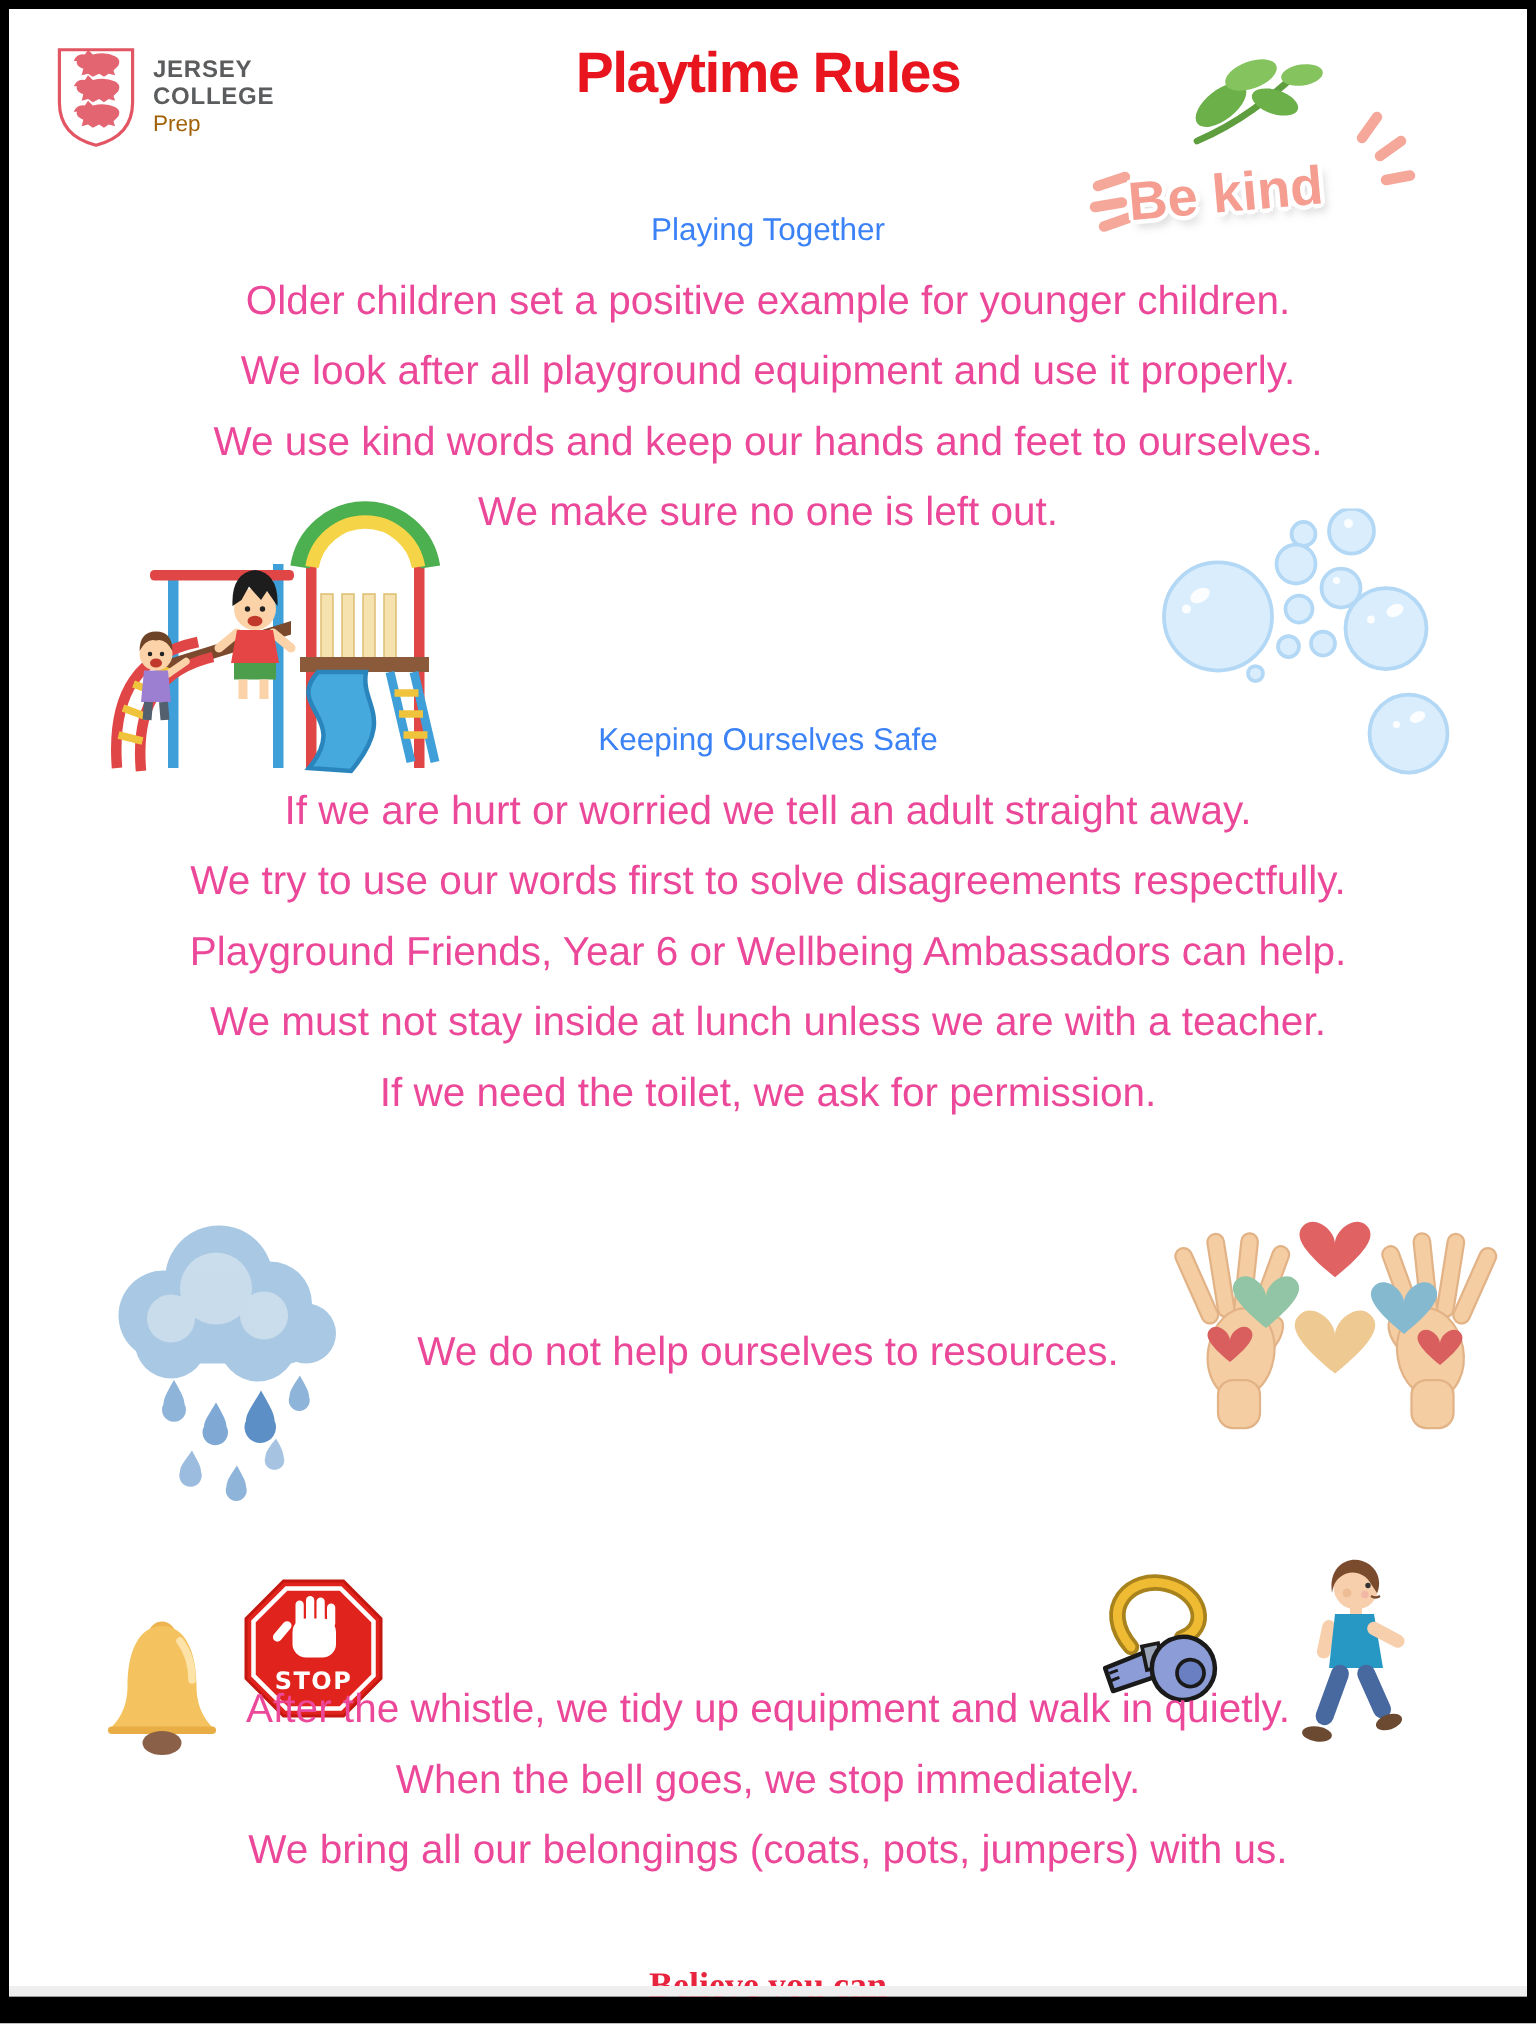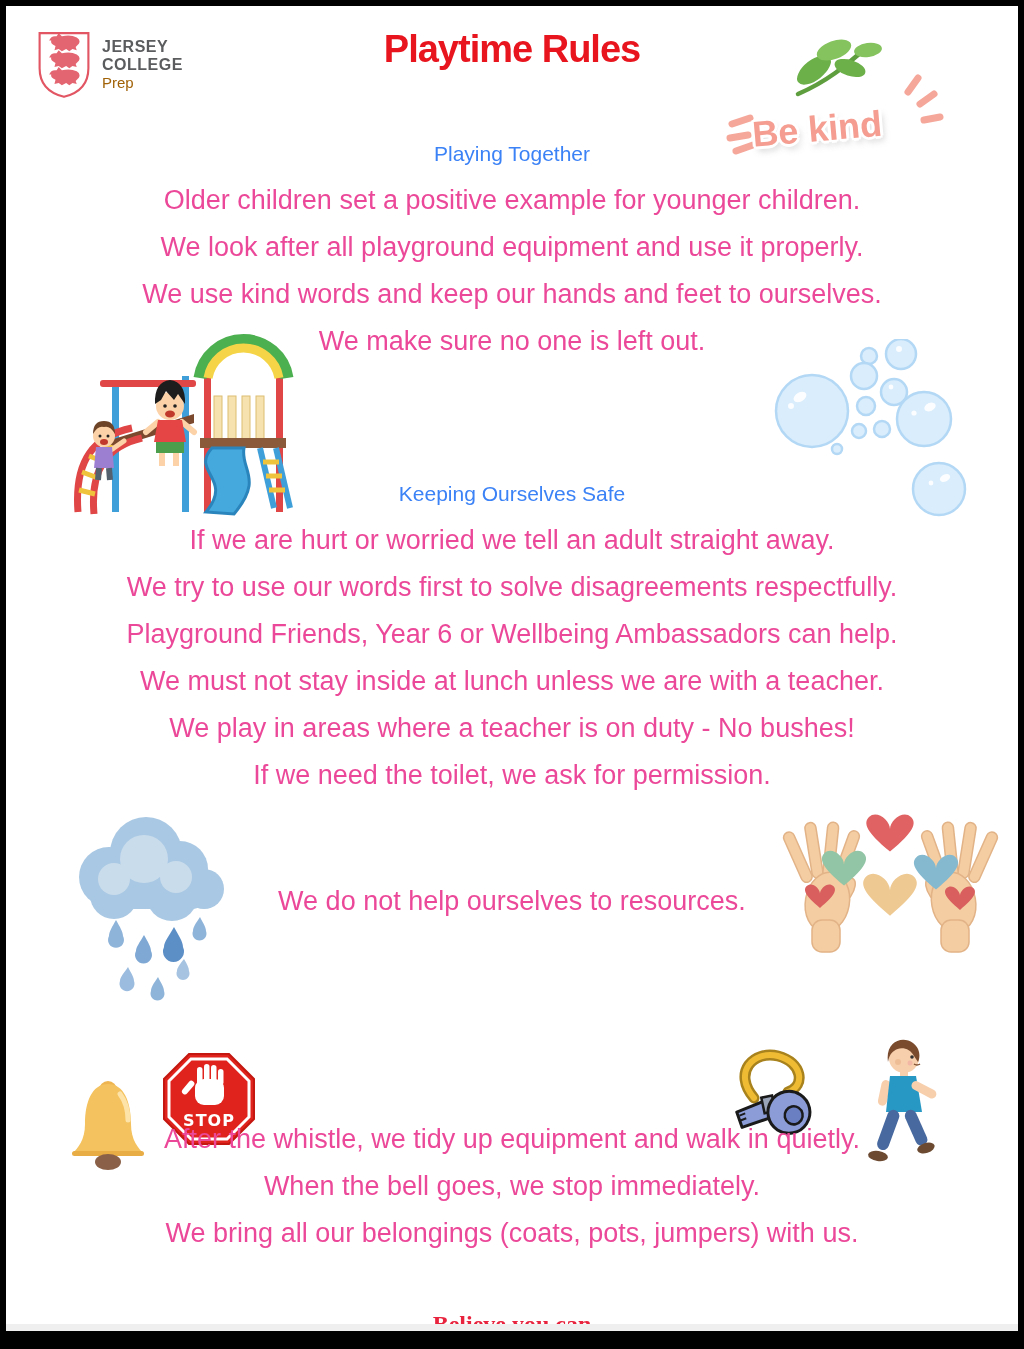--- a/index.html
+++ b/index.html
@@ -190,21 +190,20 @@
         <circle cx="131" cy="48" r="2.4"></circle>
     </g>
   </svg>
 
   <div class="section" id="sec2">
     <h2>Keeping Ourselves Safe</h2>
     <div class="line">If we are hurt or worried we tell an adult straight away.</div>
     <div class="line">We try to use our words first to solve disagreements respectfully.</div>
     <div class="line">Playground Friends, Year 6 or Wellbeing Ambassadors can help.</div>
     <div class="line">We must not stay inside at lunch unless we are with a teacher.</div>
-    <div class="line">We play in areas where a teacher is on duty - No bushes!</div>
     <div class="line">If we need the toilet, we ask for permission.</div>
   </div>
 
   <svg class="ill" id="cloud" width="190" height="205" viewBox="0 0 190 205">
     <g fill="#a9c8e3">
       <circle cx="55" cy="78" r="30"></circle>
         <circle cx="92" cy="54" r="36"></circle>
         <circle cx="126" cy="70" r="28"></circle>
       <circle cx="150" cy="90" r="20"></circle>
         <circle cx="60" cy="96" r="24"></circle>

